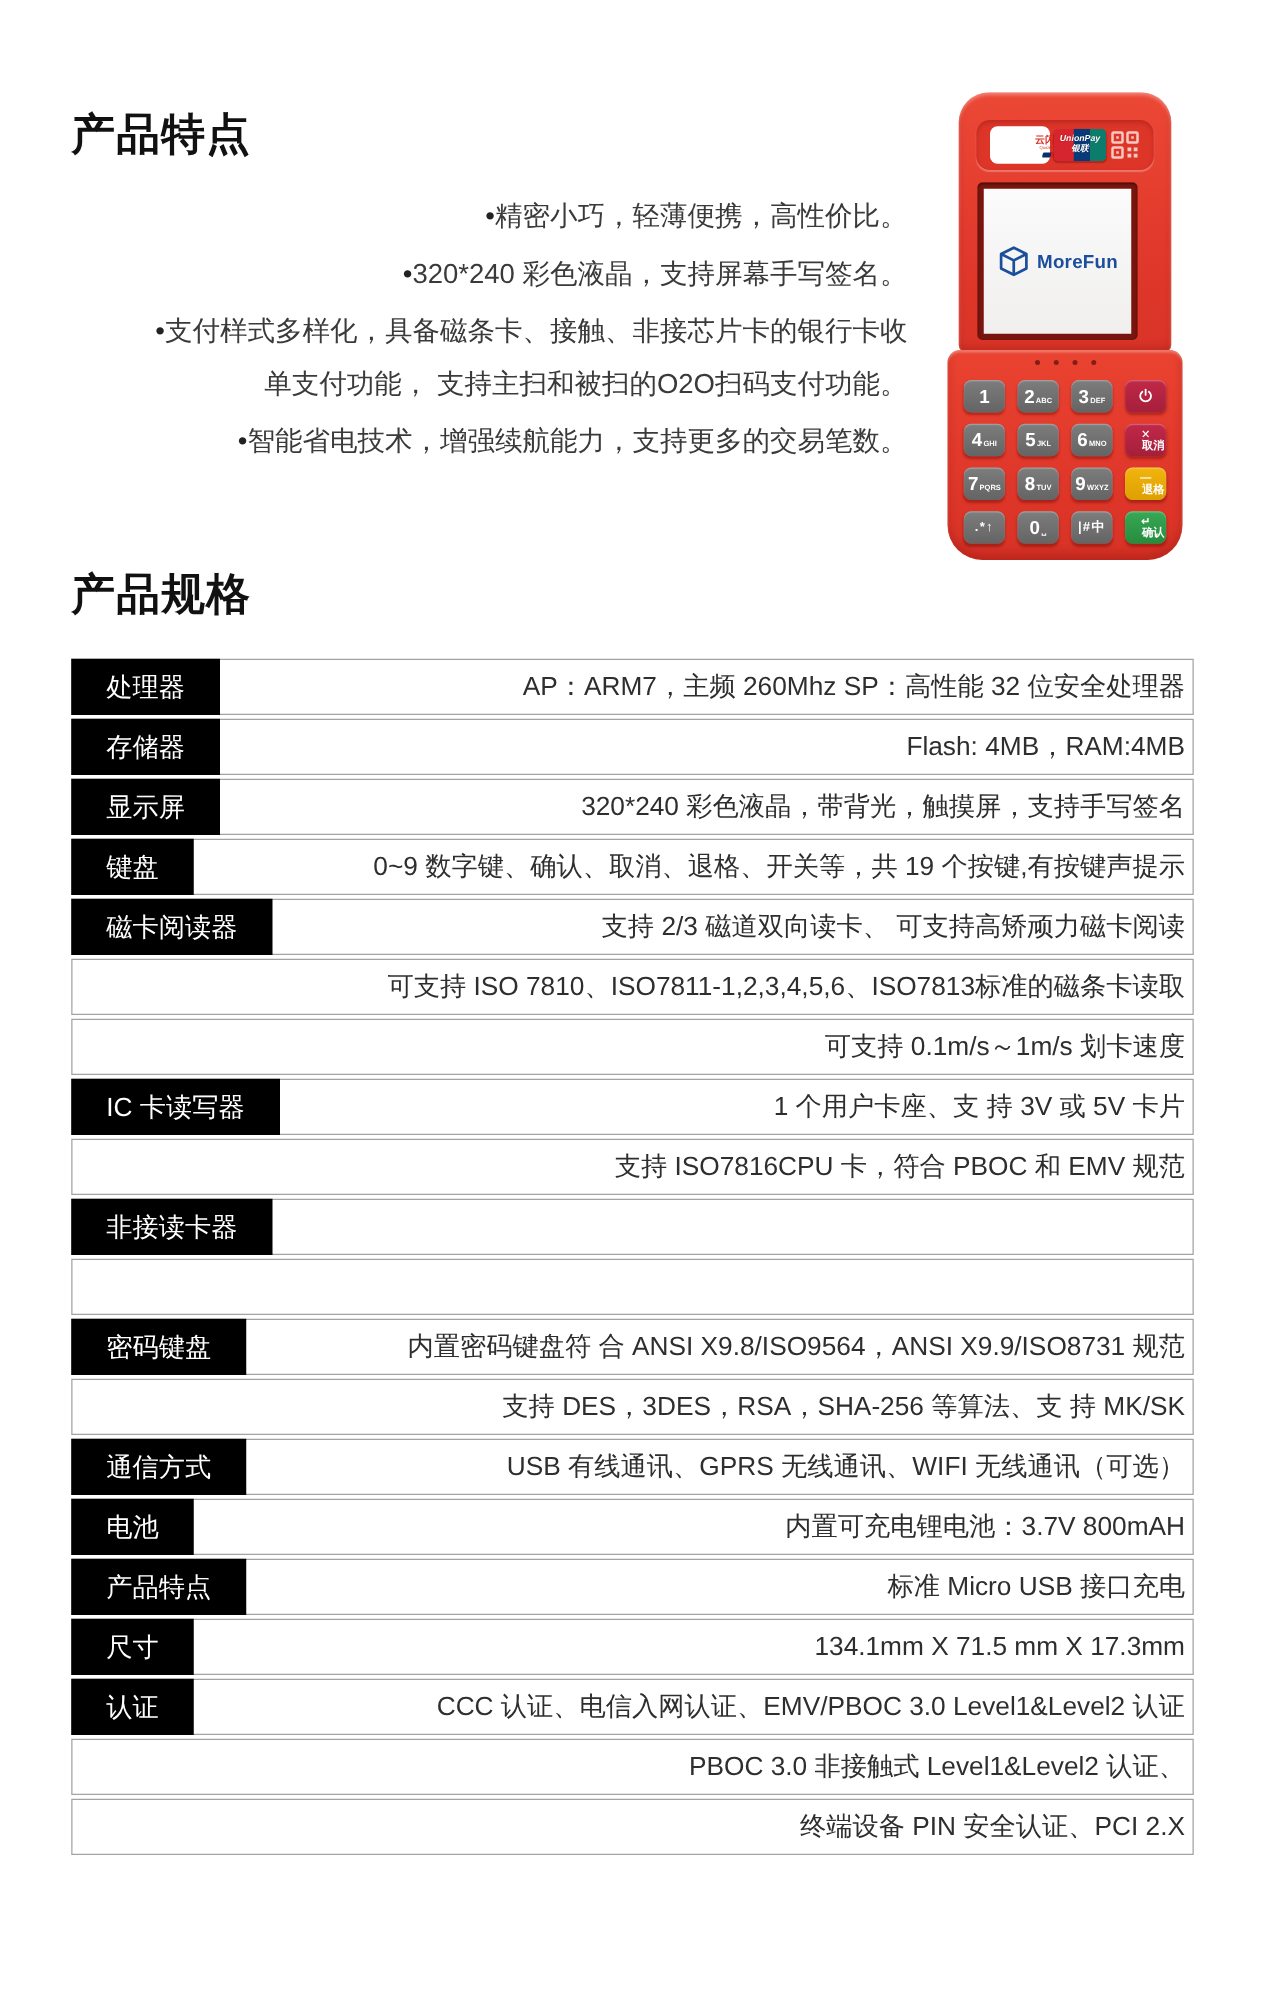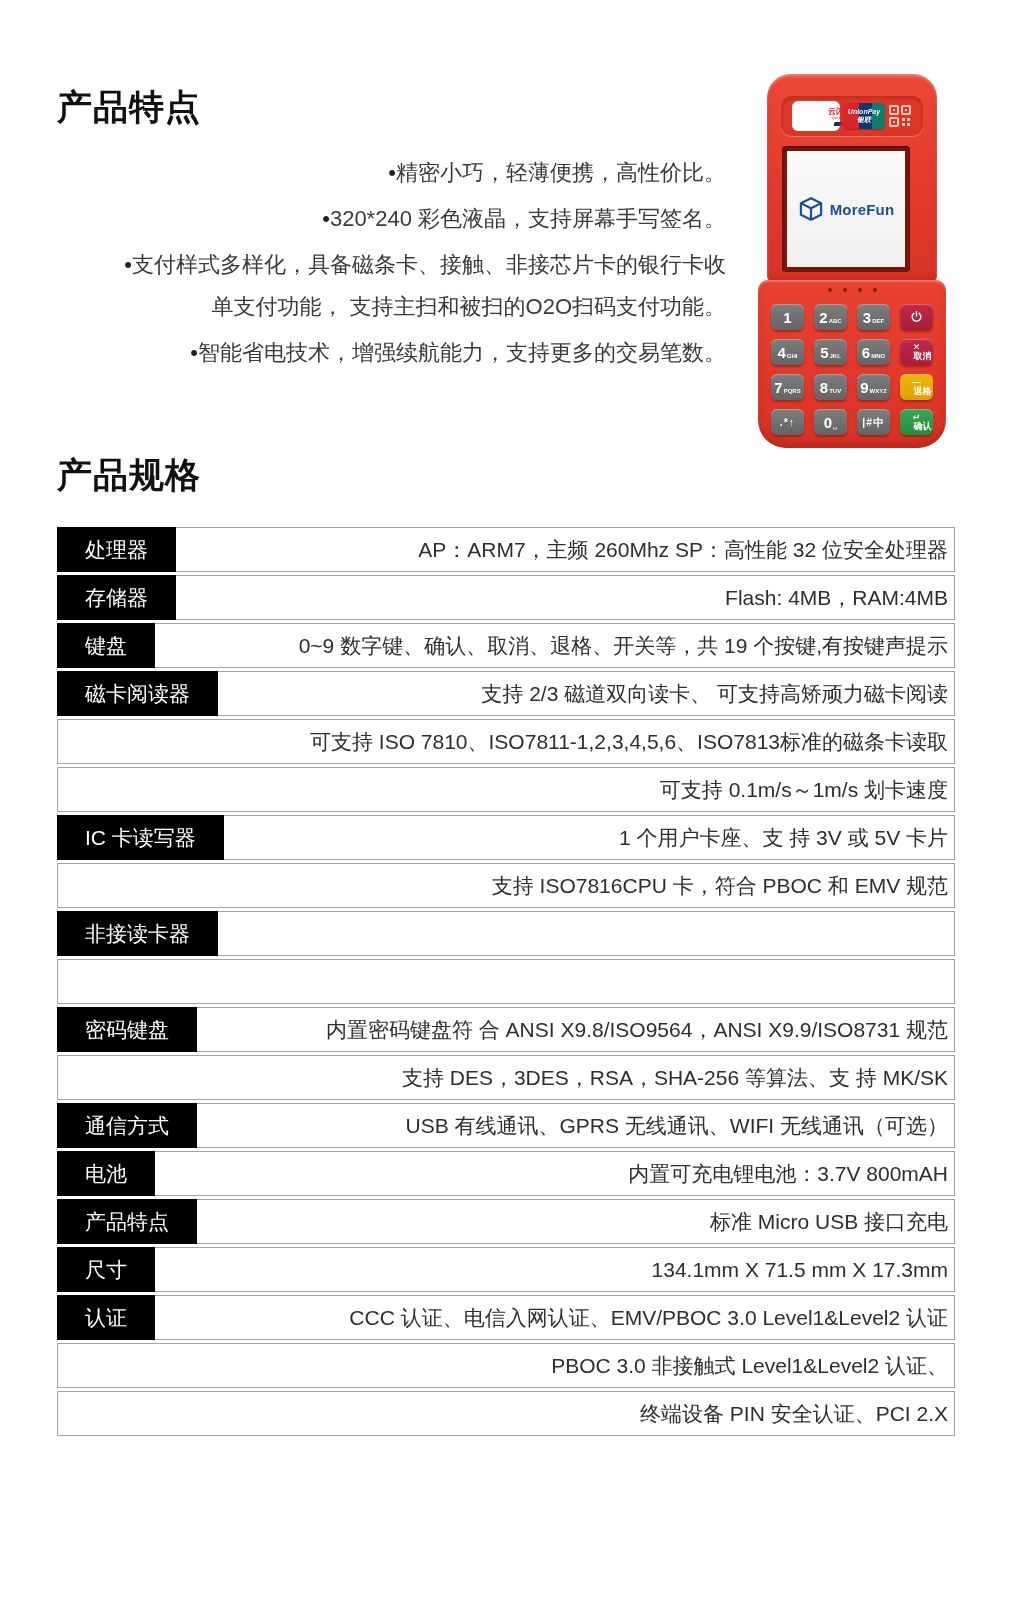--- a/index.html
+++ b/index.html
@@ -230,20 +230,24 @@
   <div class="specs" id="specs-table">
       <div class="spec-row">
         <div class="spec-label">处理器</div>
         <div class="spec-value">AP：ARM7，主频 260Mhz SP：高性能 32 位安全处理器</div>
       </div>
       <div class="spec-row">
         <div class="spec-label">存储器</div>
         <div class="spec-value">Flash: 4MB，RAM:4MB</div>
       </div>
       <div class="spec-row">
+        <div class="spec-label">显示屏</div>
+        <div class="spec-value">320*240 彩色液晶，带背光，触摸屏，支持手写签名</div>
+      </div>
+      <div class="spec-row">
         <div class="spec-label">键盘</div>
         <div class="spec-value">0~9 数字键、确认、取消、退格、开关等，共 19 个按键,有按键声提示</div>
       </div>
       <div class="spec-row">
         <div class="spec-label">磁卡阅读器</div>
         <div class="spec-value">支持 2/3 磁道双向读卡、 可支持高矫顽力磁卡阅读</div>
       </div>
       <div class="spec-row">
         <div class="spec-value">可支持 ISO 7810、ISO7811-1,2,3,4,5,6、ISO7813标准的磁条卡读取</div>
       </div>

